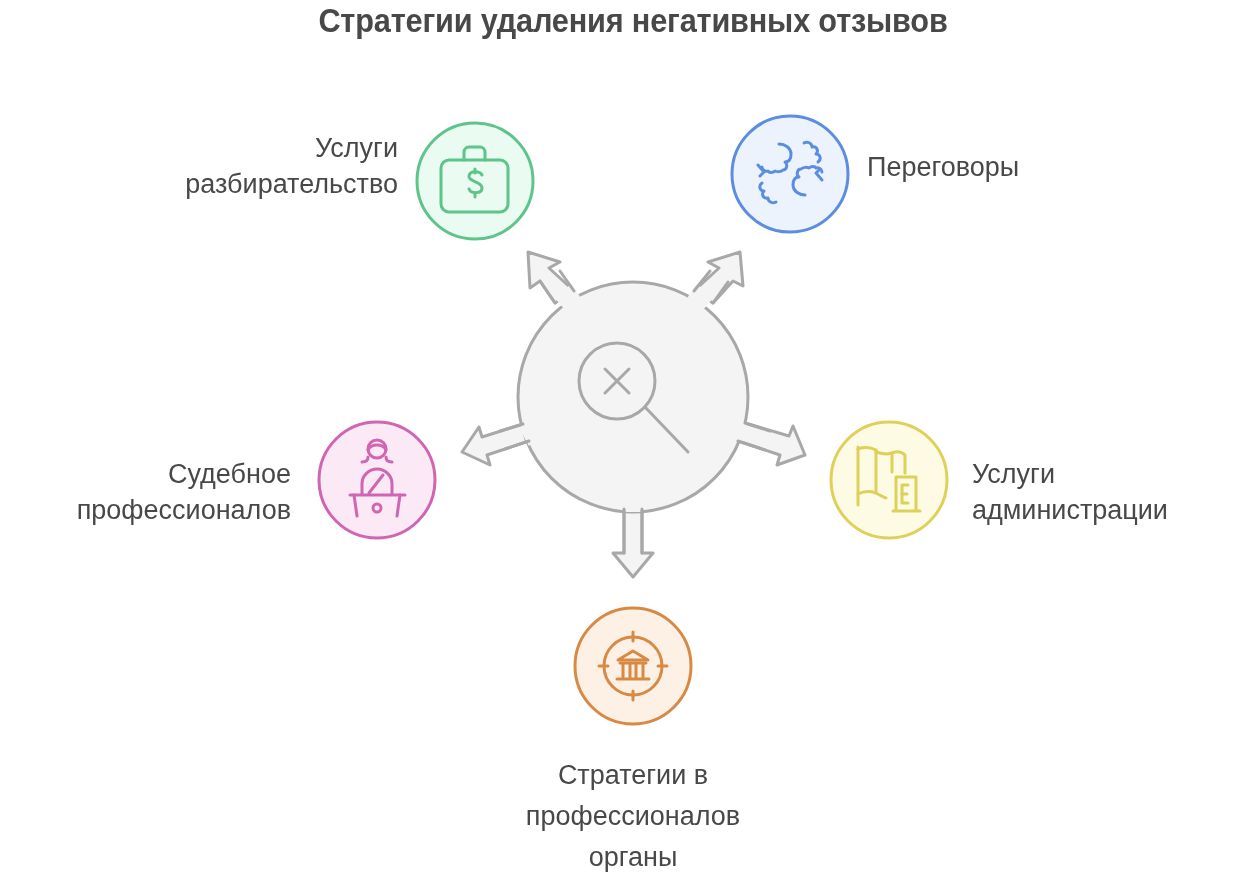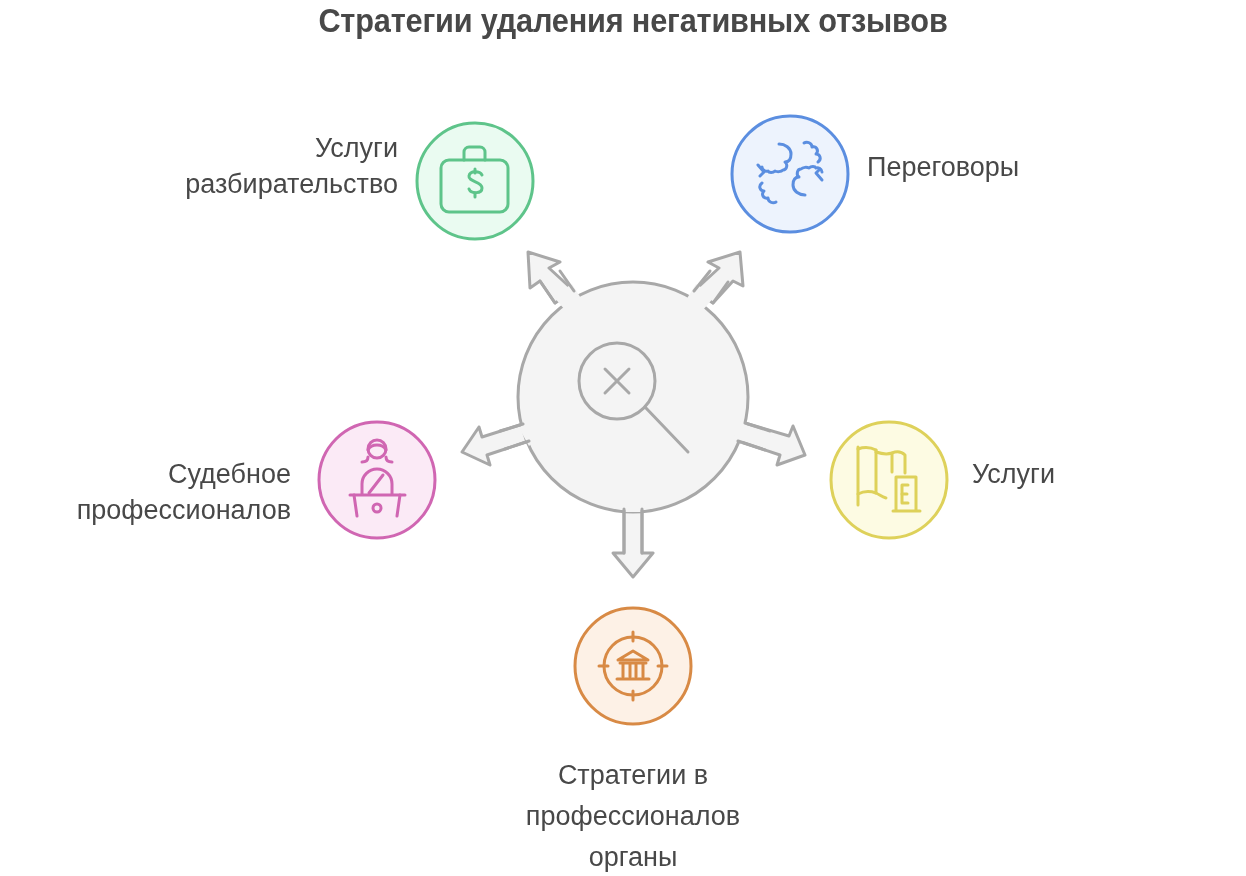--- a/index.html
+++ b/index.html
@@ -147,19 +147,20 @@
   <div>Переговоры</div>
 </div>
 
 <div class="label right" style="right:955px; top:456px;">
   <div>Судебное</div>
   <div>профессионалов</div>
 </div>
 
 <div class="label left" style="left:972px; top:456px;">
   <div>Услуги</div>
+  <div>администрации</div>
 </div>
 
 <div class="label center" style="left:433px; width:400px; top:755px; line-height:41px;">
   <div>Стратегии в</div>
   <div>профессионалов</div>
   <div>органы</div>
 </div>
 
 </body></html>

